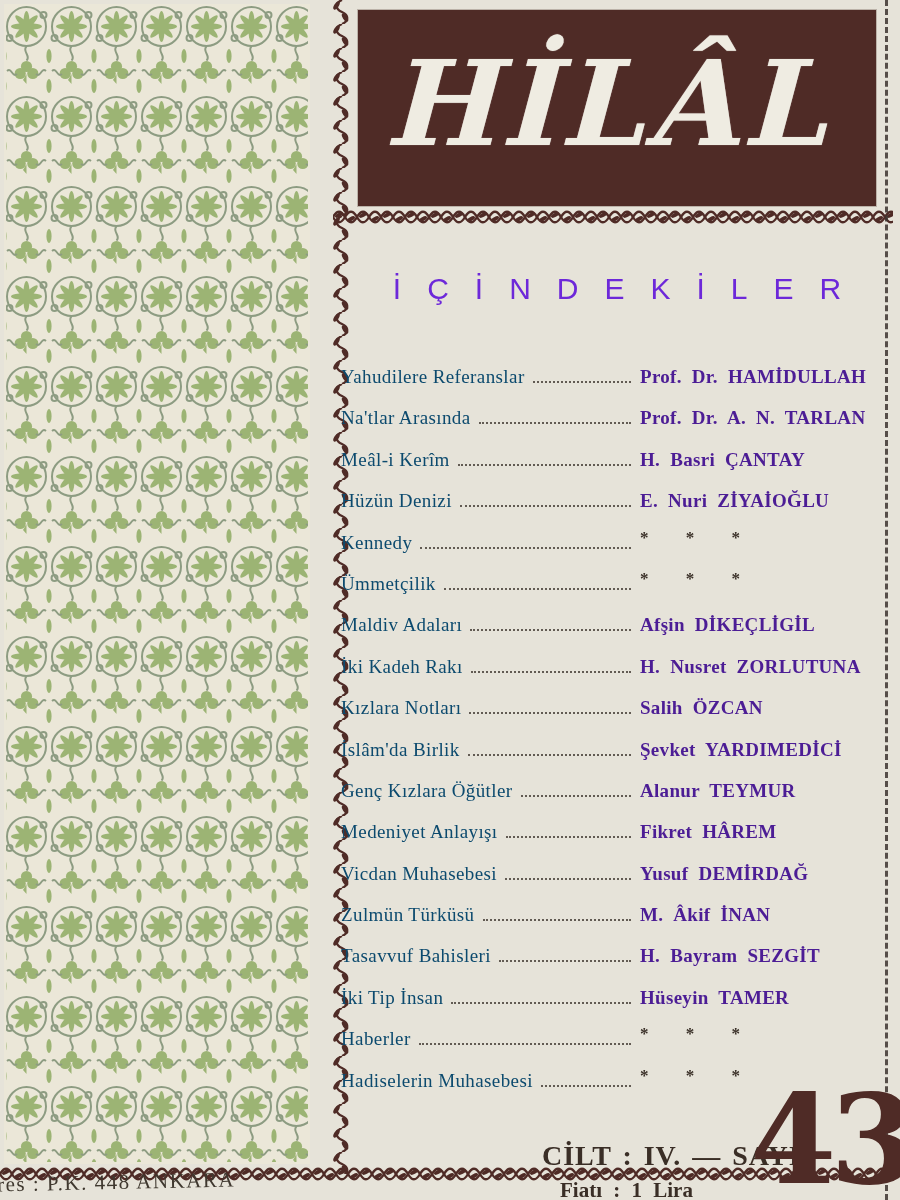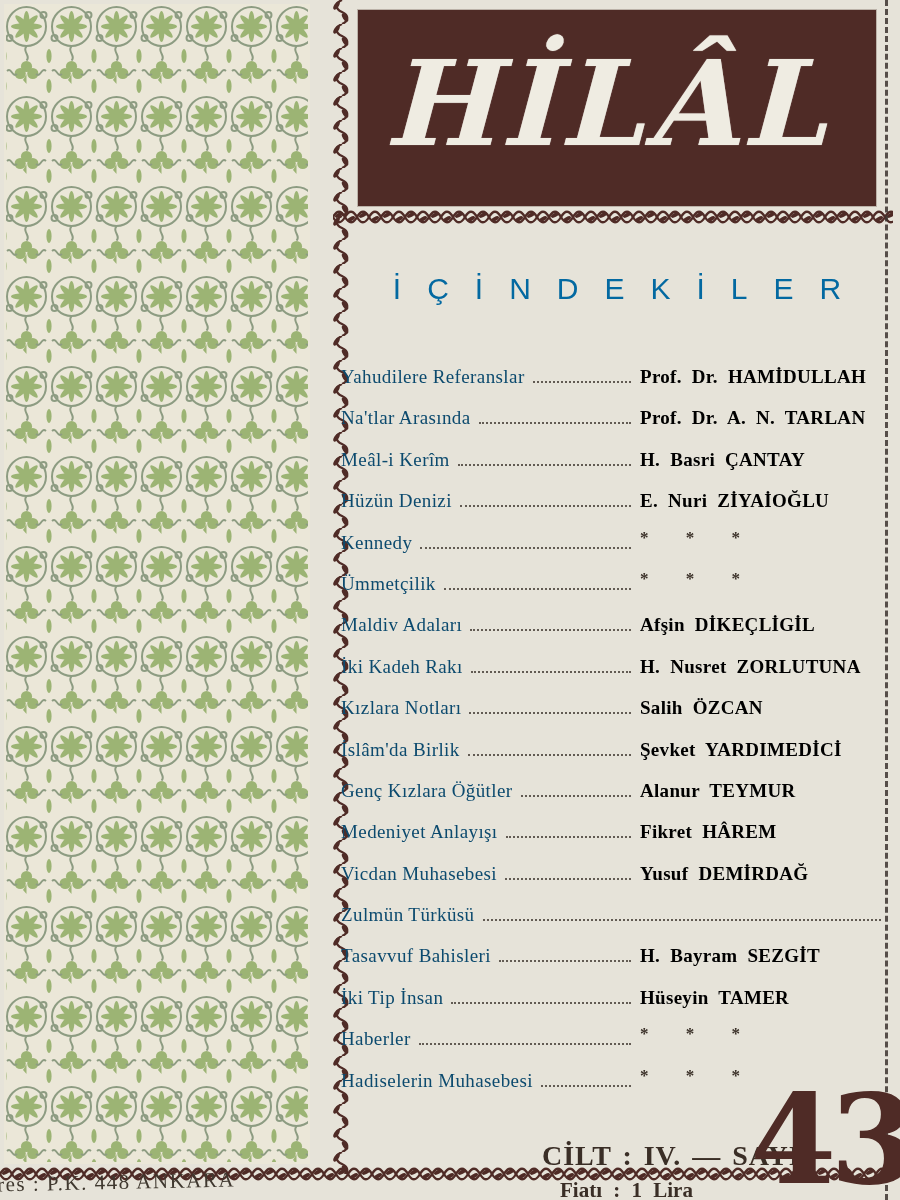--- a/index.html
+++ b/index.html
@@ -43,39 +43,39 @@
   }
 
   .chain-top{position:absolute;left:333px;top:209px;}
   .chain-bottom{position:absolute;left:0;top:1166px;}
 
   .heading{
     position:absolute;left:358px;top:272px;width:518px;
     font-family:"Liberation Sans", sans-serif;
     font-weight:400;font-size:30px;line-height:34px;
     letter-spacing:26px;text-indent:26px;
-    color:#0369a1;text-align:center;white-space:nowrap;
+    color:#6d28d9;text-align:center;white-space:nowrap;
   }
 
   
   .toc{position:absolute;left:341px;top:367px;width:549px;}
   .toc-row{
     display:flex;align-items:flex-end;
     height:20px;margin-bottom:21.4px;
     font-size:19px;line-height:20px;white-space:nowrap;
   }
   .toc-row .t{flex:0 0 auto;color:#0c4a6e;letter-spacing:.4px;}
   .leader{
     flex:1 1 auto;min-width:14px;
     border-bottom:2px dotted #4c443c;
     margin:0 9px 4px 8px;opacity:.85;
   }
   .author{
     flex:0 0 auto;width:250px;
-    font-weight:bold;color:#000000;
+    font-weight:bold;color:#4c1d95;
     letter-spacing:.3px;word-spacing:5px;
   }
   .author.stars{
     font-size:17px;letter-spacing:14px;
     transform:translateY(-5px);color:#3a3028;
   }
 
   
   .volume{
     position:absolute;left:542px;top:1140px;
@@ -245,20 +245,21 @@
       <span class="author">Fikret HÂREM</span>
     </div>
       <div class="toc-row">
       <span class="t">Vicdan Muhasebesi</span>
       <span class="leader"></span>
       <span class="author">Yusuf DEMİRDAĞ</span>
     </div>
       <div class="toc-row">
       <span class="t">Zulmün Türküsü</span>
       <span class="leader"></span>
+      <span class="author">M. Âkif İNAN</span>
     </div>
       <div class="toc-row">
       <span class="t">Tasavvuf Bahisleri</span>
       <span class="leader"></span>
       <span class="author">H. Bayram SEZGİT</span>
     </div>
       <div class="toc-row">
       <span class="t">İki Tip İnsan</span>
       <span class="leader"></span>
       <span class="author">Hüseyin TAMER</span>

